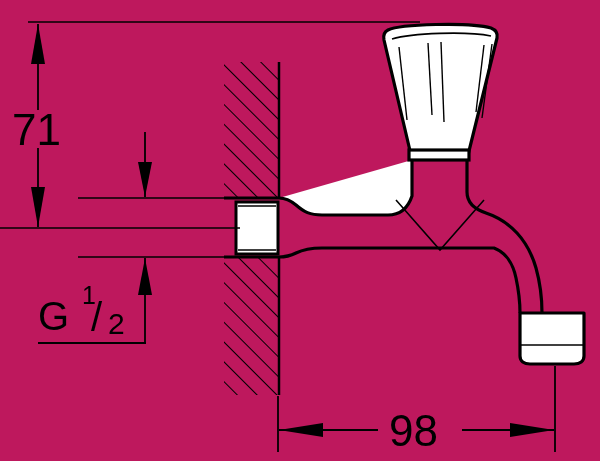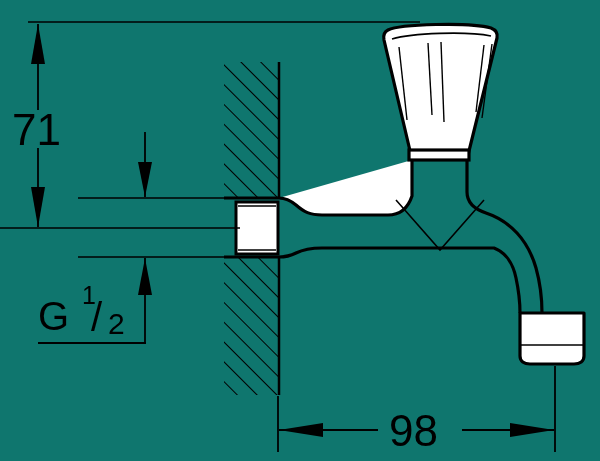--- a/index.html
+++ b/index.html
@@ -7,21 +7,21 @@
     padding: 0;
     background: #ffffff;
   }
   body {
     font-family: "Liberation Sans", sans-serif;
   }
   #drawing-root {
     position: relative;
     width: 600px;
     height: 461px;
-    background: #0f766e;
+    background: #be185d;
     overflow: hidden;
   }
   svg#tech-drawing {
     display: block;
     width: 600px;
     height: 461px;
   }
   .dim-text {
     font-family: "Liberation Sans", sans-serif;
     font-size: 44px;

